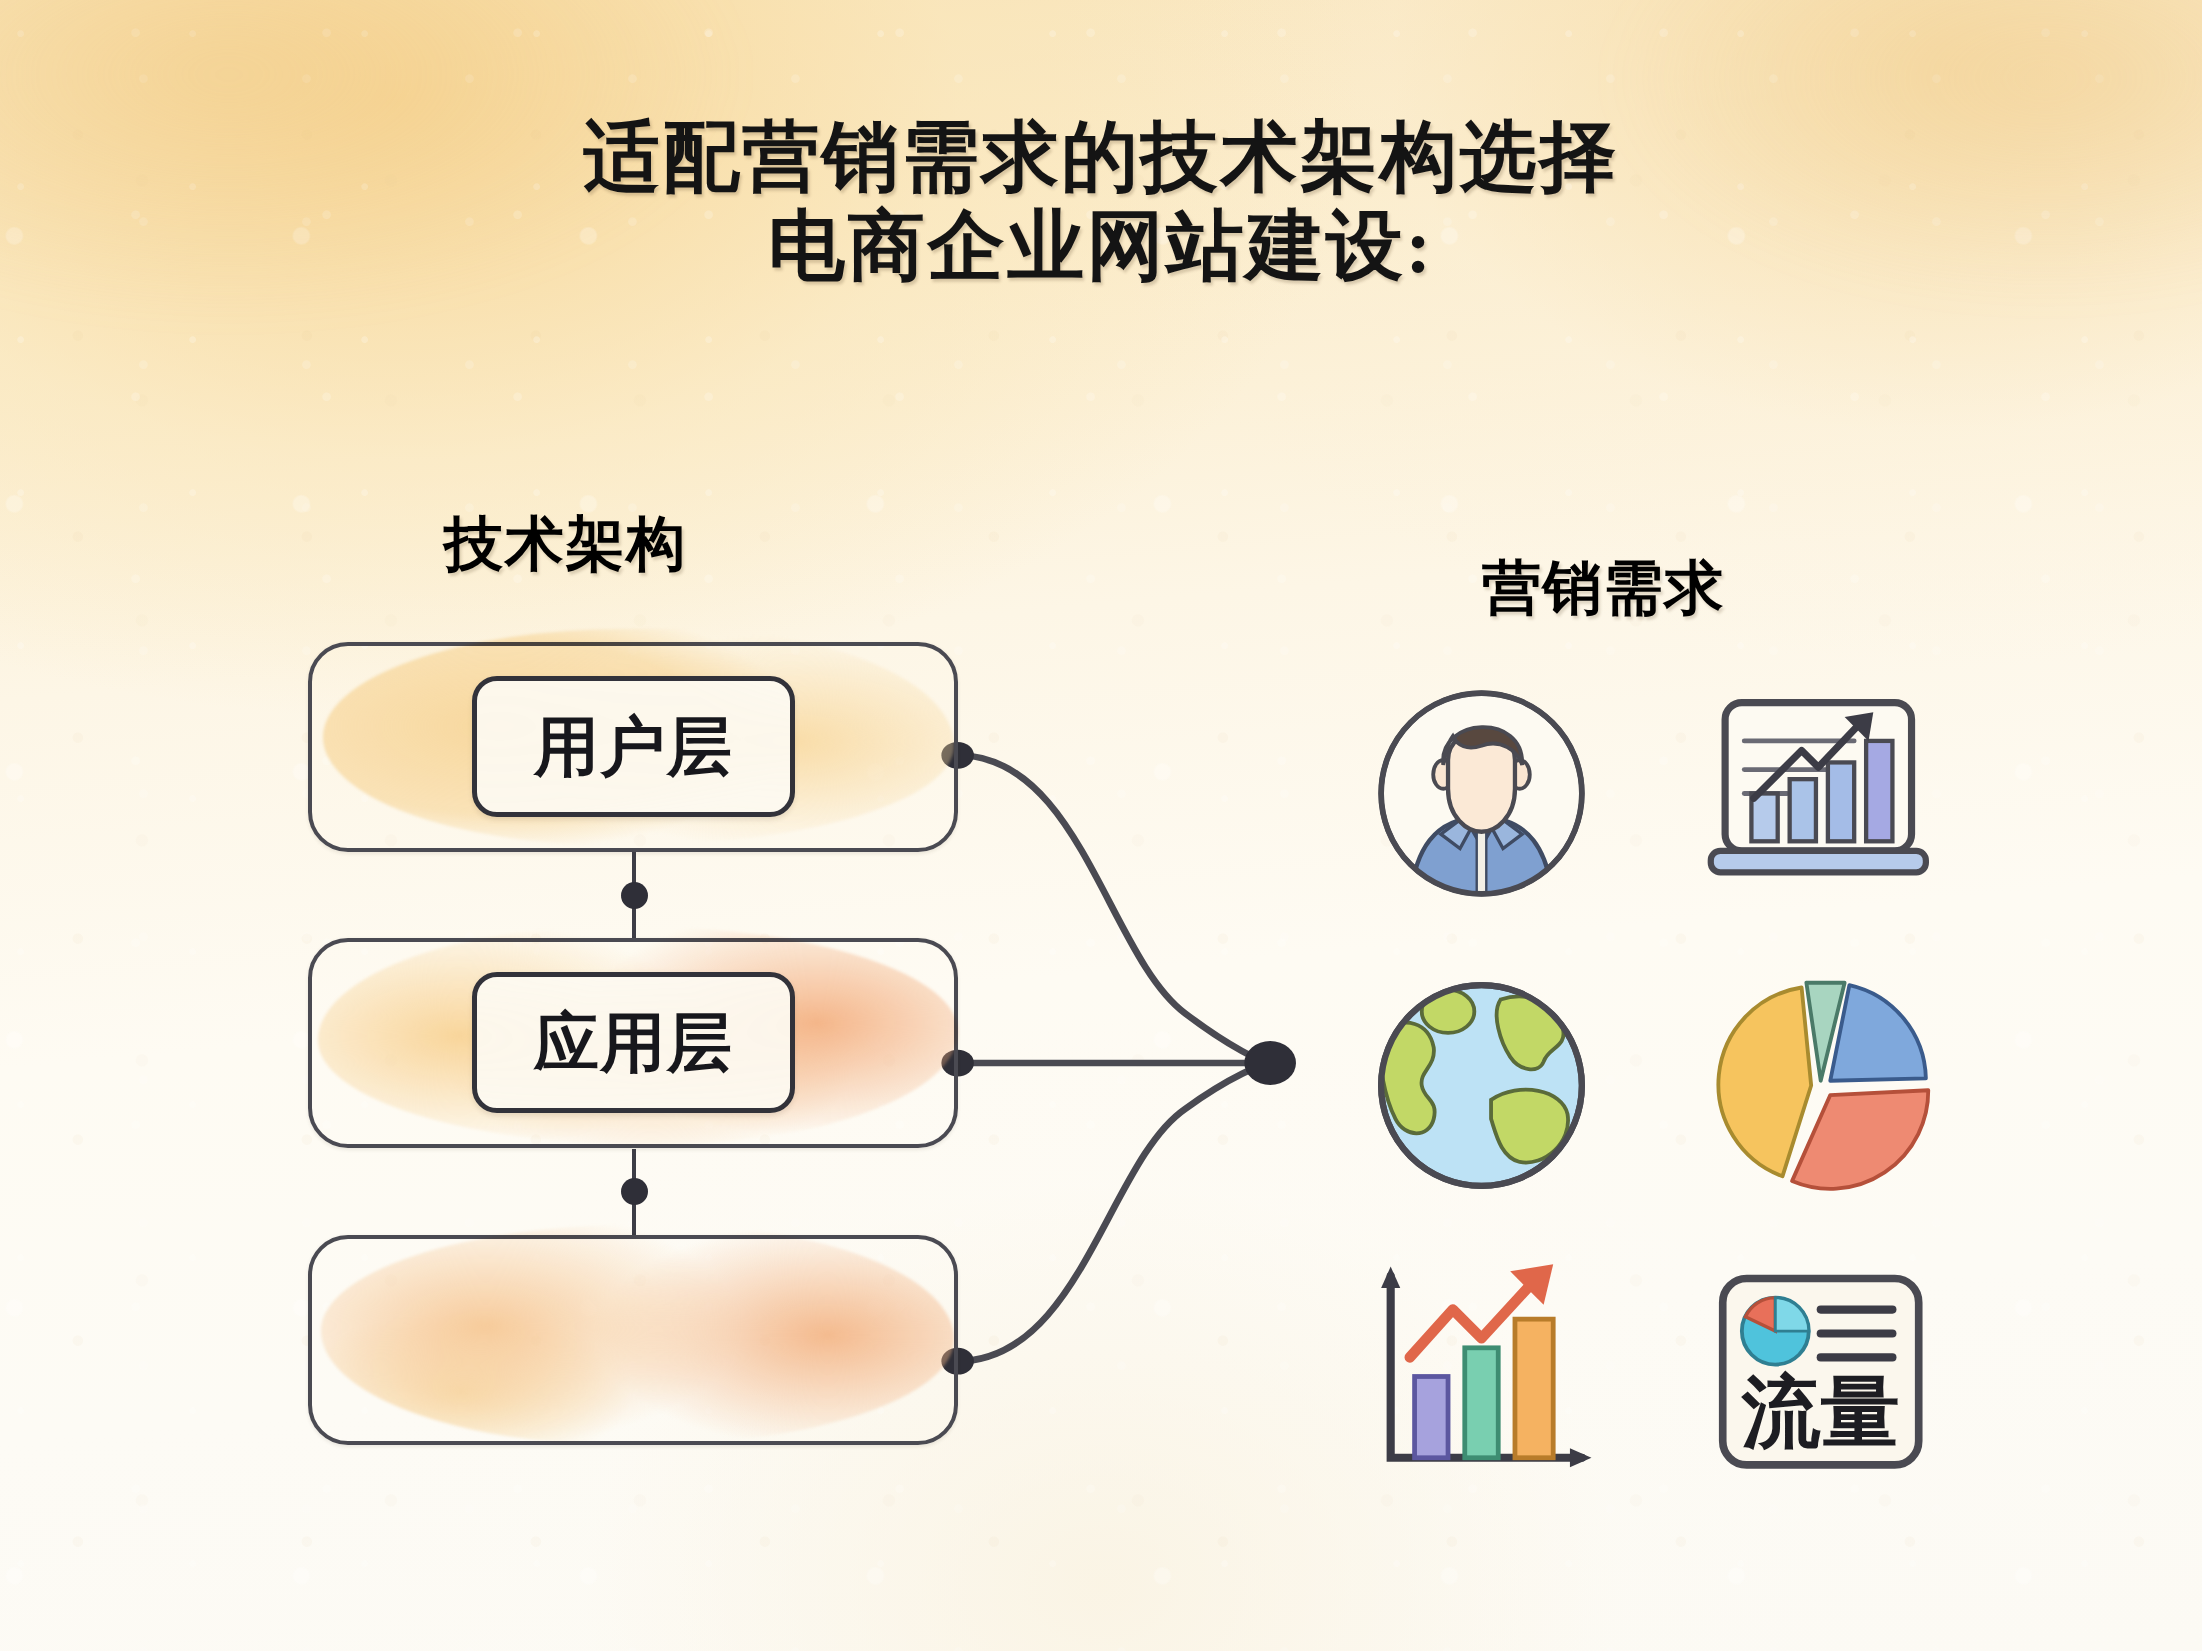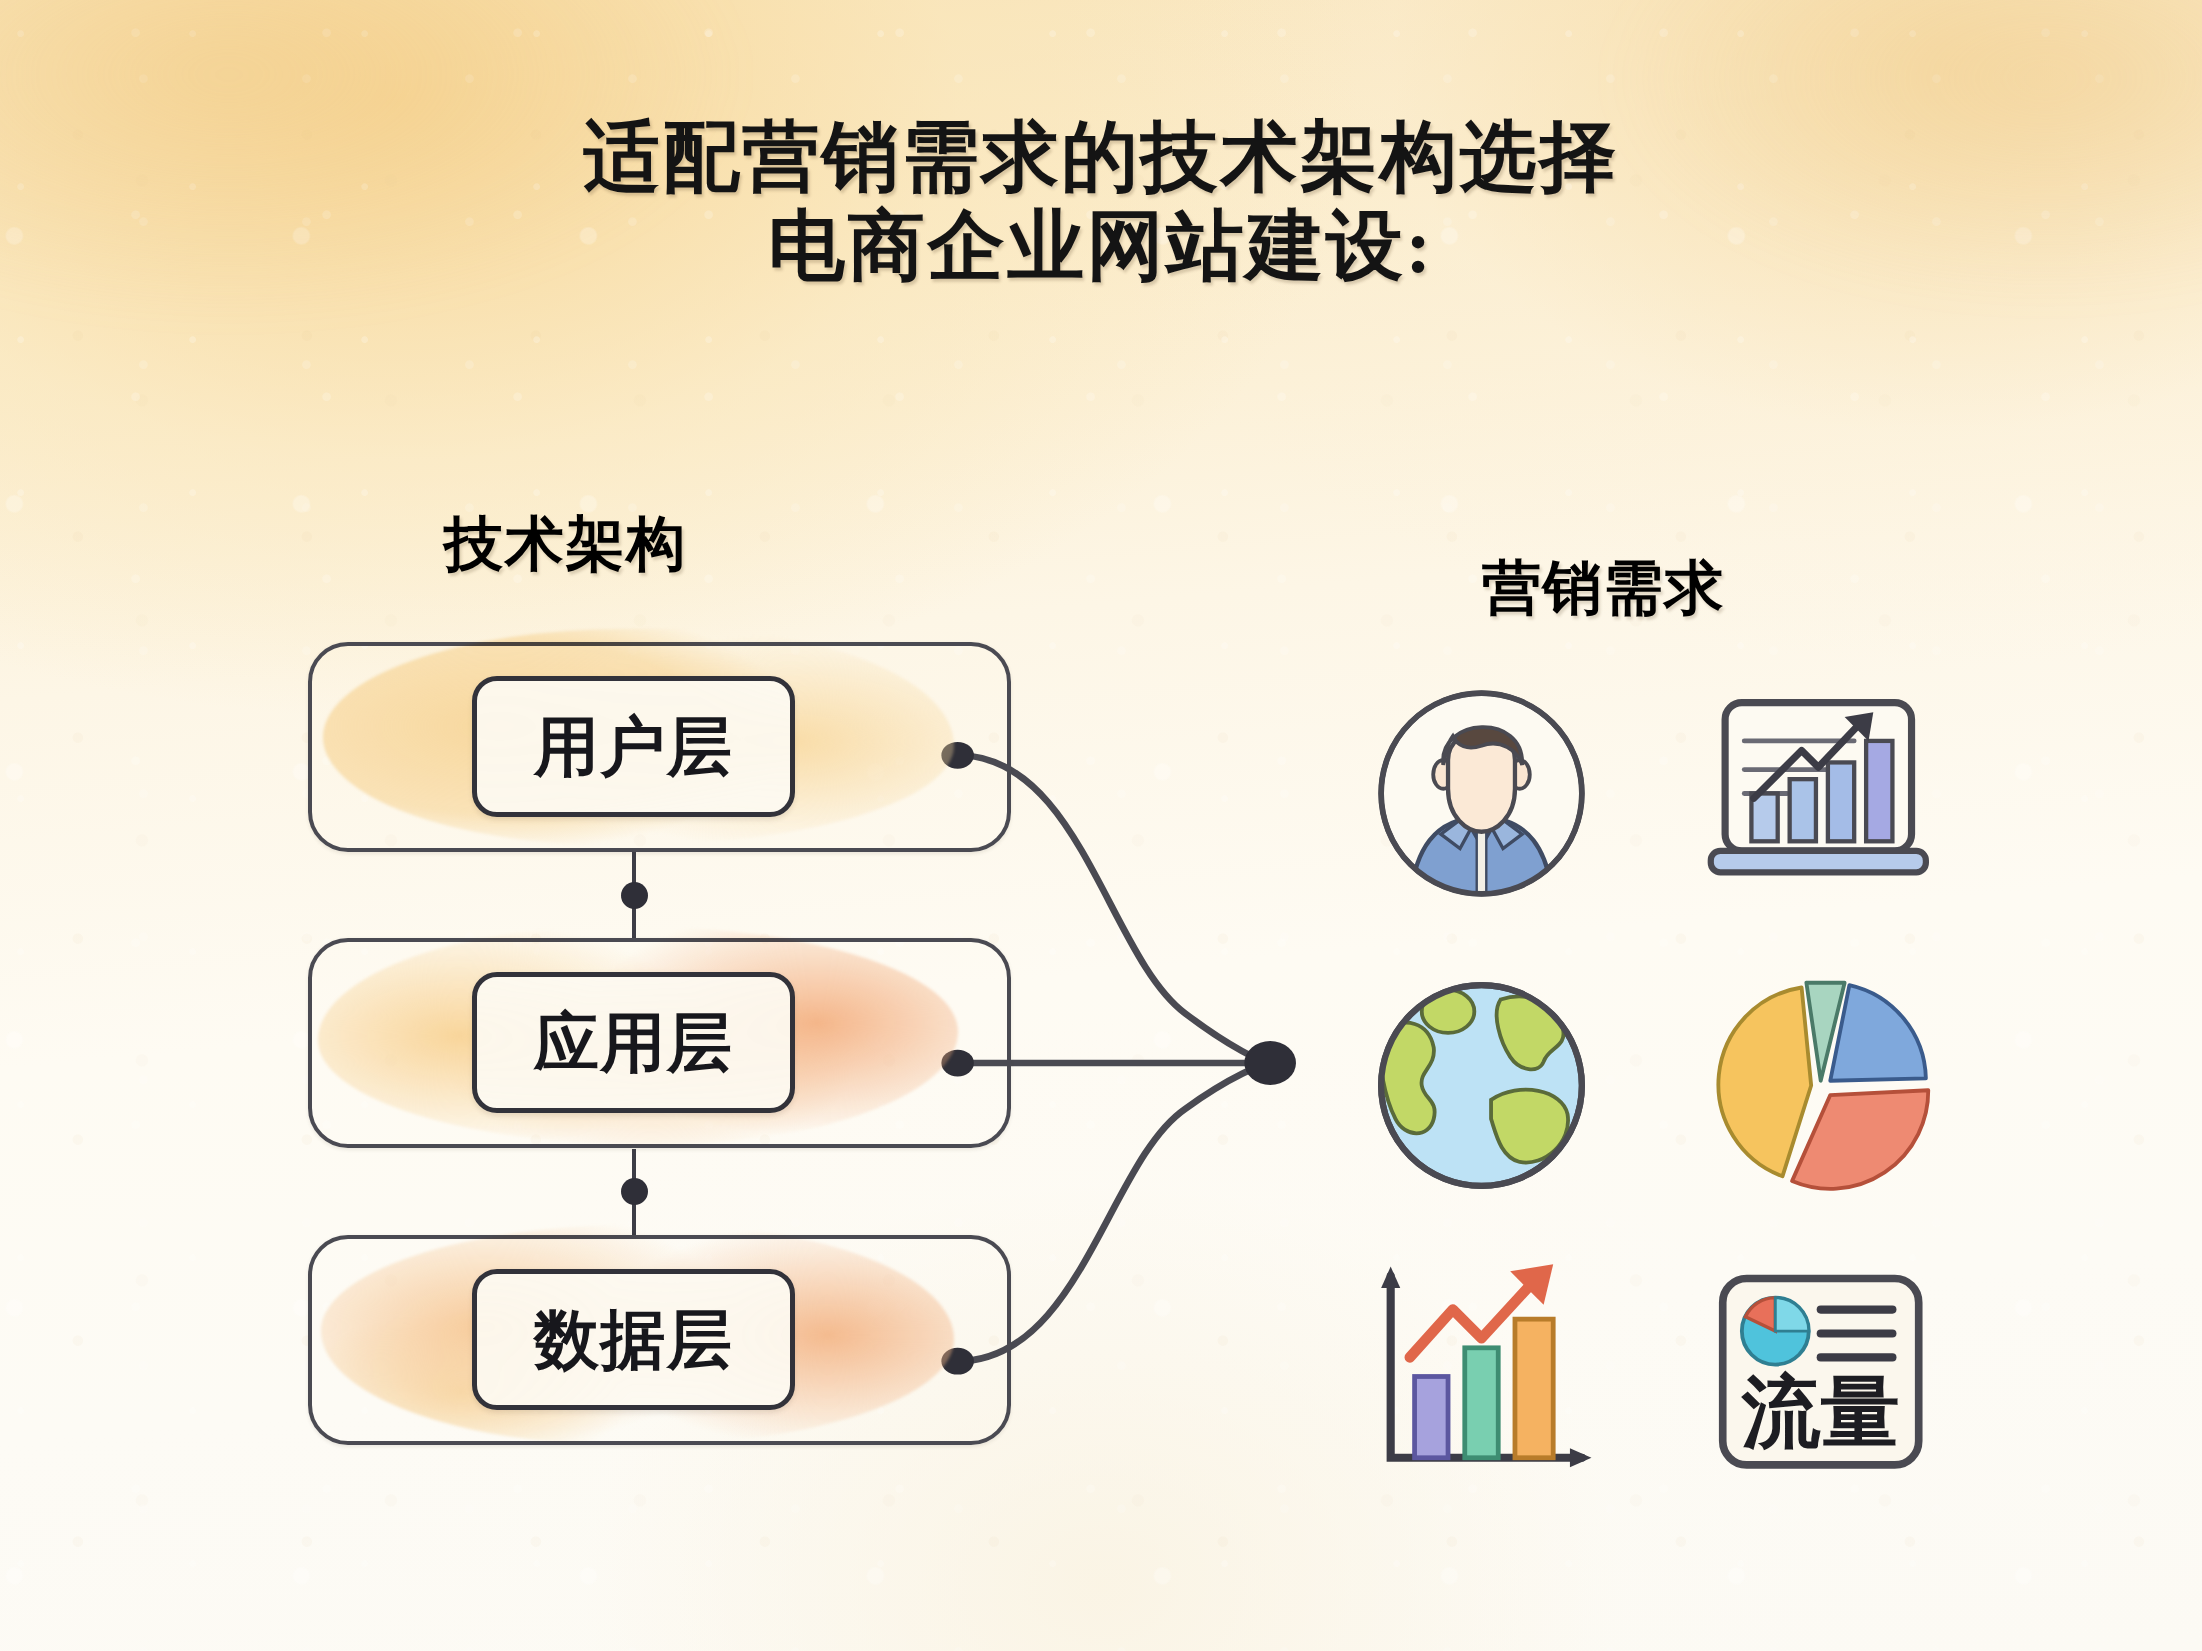--- a/index.html
+++ b/index.html
@@ -59,21 +59,21 @@
     font-weight:bold; font-size:59px; color:#000000;
     letter-spacing:0.03em;
     text-shadow:1.9px 2.9px 2.9px rgba(90,70,40,0.20);
     white-space:nowrap;
   }
   .col-head.left  { left:444px; top:505px; }
   .col-head.right { left:1482px; top:505px;margin-top:44px; }
 
   
   .arch { position:absolute; left:308px; top:642px; width:650px; height:841px; z-index:5; }
-  .layer-row { position:absolute; left:0; width:703px; height:210px; }
+  .layer-row { position:absolute; left:0; width:650px; height:210px; }
   .layer-row.r0 { top:0; }
   .layer-row.r1 { top:296px; }
   .layer-row.r2 { top:593px; }
 
   .outer-box {
     position:absolute; inset:0;
     border:4.8px solid #4a4a52;
     border-radius:40px;
     background:transparent;
     box-shadow:0 1.9px 3.8px rgba(70,60,40,0.10);
@@ -184,23 +184,20 @@
       <span class="layer-label">应用层</span>
     </div>
   </div>
 
   <div class="vconn v1"></div>
   <div class="vdot d1"></div>
 
   <div class="layer-row r2">
     <div class="outer-box"></div>
     <div class="wc a2"></div>
-    <div class="inner-box">
-      <span class="layer-label">数据层</span>
-    </div>
   </div>
 
 </div>
 
 <div class="icons">
 
   <div class="icon-cell c00">
     <svg width="239" height="239" viewBox="0 0 100 100">
       <clipPath id="clipAvatar">
           <circle cx="50" cy="50" r="42"></circle>

